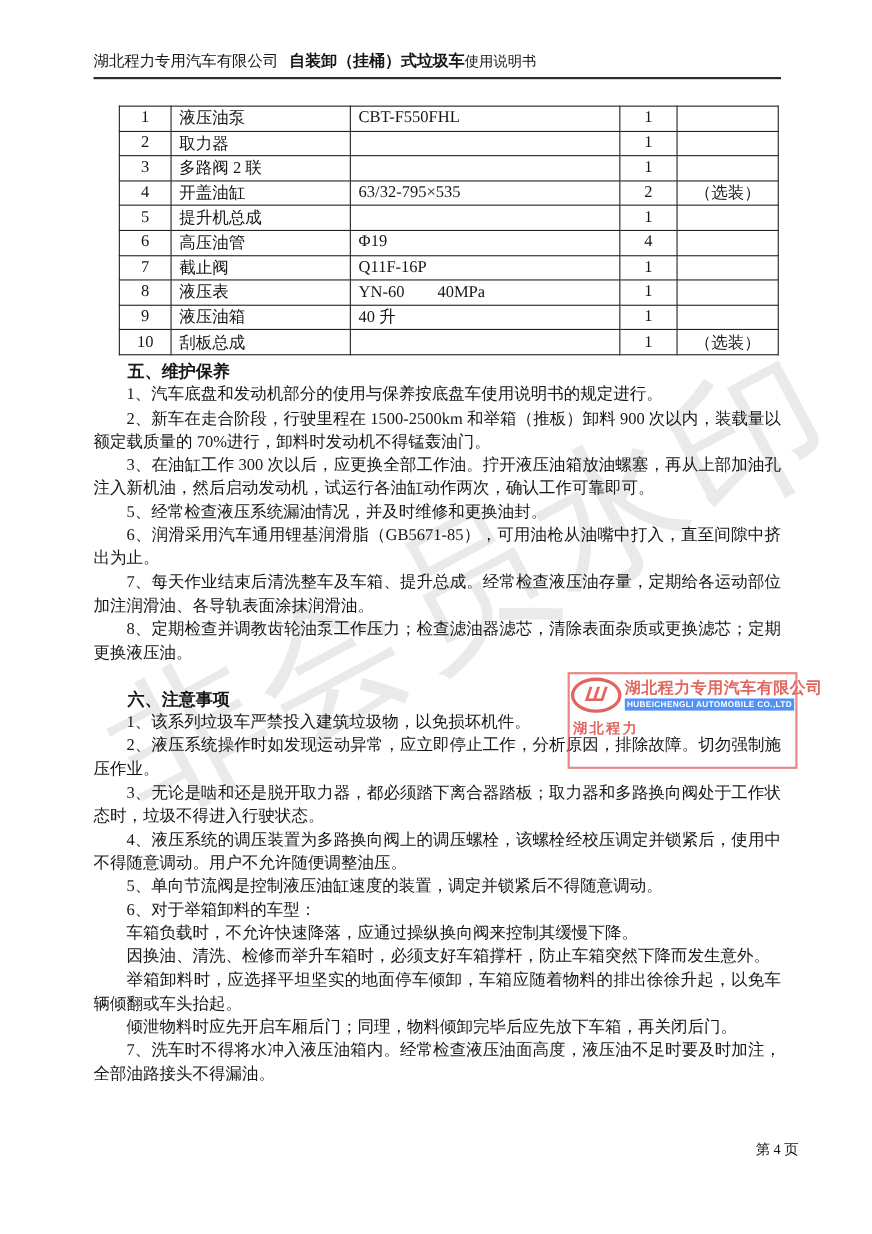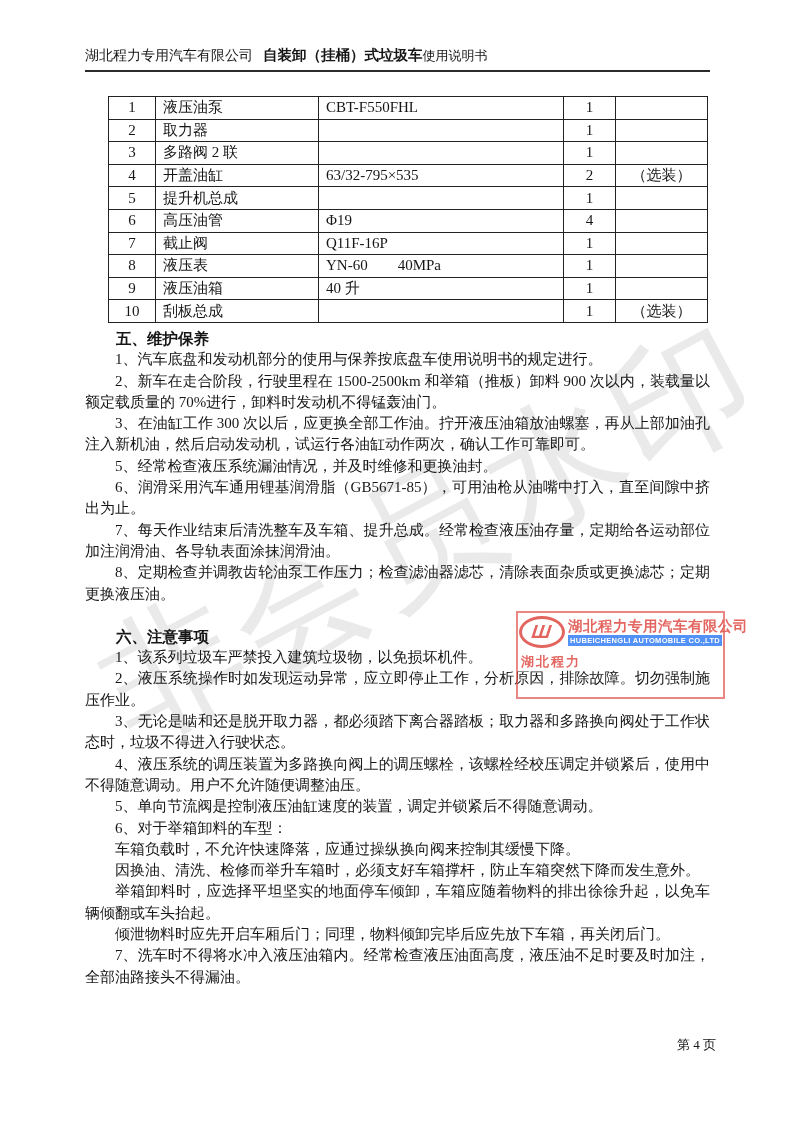--- a/index.html
+++ b/index.html
@@ -43,21 +43,21 @@
   }
   .sec-title {
     font-family:"Liberation Sans","DejaVu Sans",sans-serif;
     font-weight:bold; font-size:15.5px; padding-left:31px; line-height:21.3px;
   }
   .sec-title.second { margin-top:21px; }
   .body-text p { margin:0; text-indent:2em; }
 
   
   .footer {
-    position:absolute; right:77px; top:1036px; z-index:1;
+    position:absolute; right:67px; top:1036px; z-index:1;
     font-size:13px;
   }
 
   
   .stamp {
     position:absolute; left:516px; top:611px; width:209px; height:88px; z-index:2;
     border:2px solid rgba(223,73,66,0.75); color:#e0504a; opacity:0.88;
     font-family:"Liberation Sans","DejaVu Sans",sans-serif;
     box-sizing:border-box;
   }

